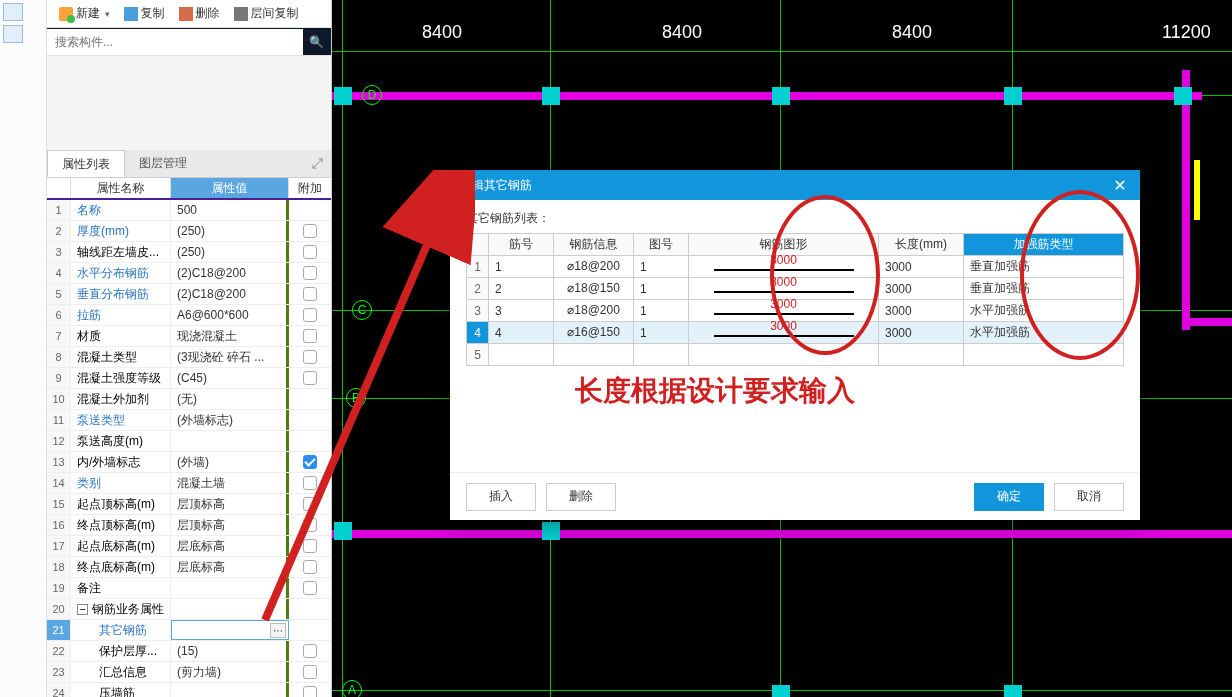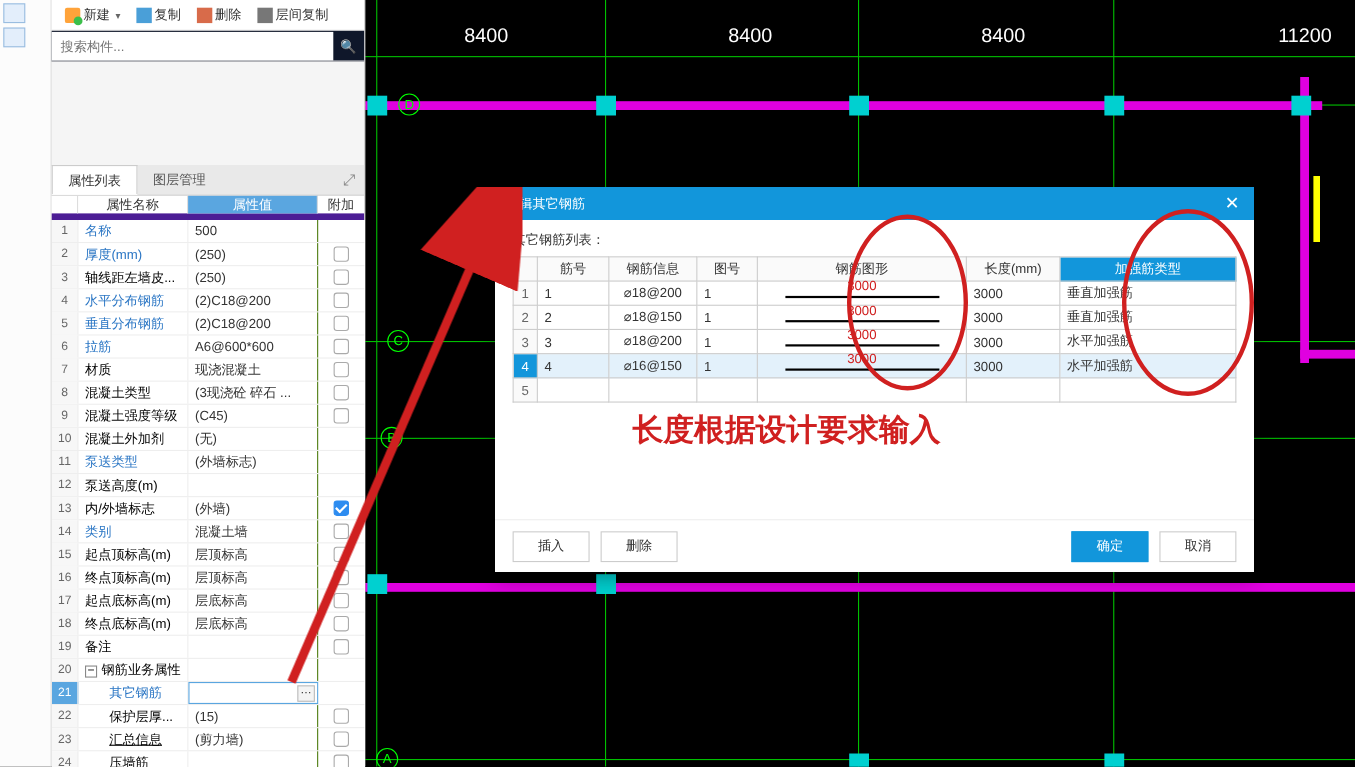--- a/index.html
+++ b/index.html
@@ -71,21 +71,21 @@
 .tabrow .tab {
   padding: 0 14px; height: 27px; line-height: 27px; color: #555; cursor: pointer;
 }
 .tabrow .tab.active {
   background: #fff; border: 1px solid #ccc; border-bottom: 1px solid #fff;
   color: #333;
 }
 .tabrow .exp-ico { margin-left: auto; padding: 0 8px; color: #888; cursor: pointer; font-size: 14px; }
 .prop-header {
   position: absolute; left: 47px; top: 178px; right: 0; height: 22px;
-  display: flex; background: #fff; border-bottom: 6px solid #4c1d95;
+  display: flex; background: #fff; border-bottom: 2px solid #4c1d95;
 }
 .prop-header .ph1 { width: 24px; border-right: 1px solid #ddd; }
 .prop-header .ph2 { width: 100px; border-right: 1px solid #ddd; display: flex; align-items: center; justify-content: center; color: #333; }
 .prop-header .ph3 { flex: 1; background: #5aa6e0; color: #fff; display: flex; align-items: center; justify-content: center; border-right: 1px solid #ddd; }
 .prop-header .ph4 { width: 42px; display: flex; align-items: center; justify-content: center; color: #333; }
 .prop-body {
   position: absolute; left: 47px; top: 200px; right: 0; bottom: 0;
   background: #fff; overflow-y: auto;
 }
 .prop-row {
@@ -96,21 +96,21 @@
 .prop-row .idx {
   width: 24px; text-align: center; color: #666; border-right: 1px solid #eee;
   height: 100%; line-height: 21px; background: #f7f7f7; font-size: 11px;
 }
 .prop-row .name {
   width: 100px; padding: 0 6px; border-right: 1px solid #eee;
   height: 100%; line-height: 21px; overflow: hidden; white-space: nowrap;
 }
 .prop-row .name.link { color: #2975c4; }
 .prop-row .val {
-  flex: 1; padding: 0 6px; border-right: 1px solid #4d7c0f;
+  flex: 1; padding: 0 6px; border-right: 3px solid #4d7c0f;
   height: 100%; line-height: 21px; color: #333; overflow: hidden; white-space: nowrap;
   position: relative;
 }
 .prop-row .val .dd-btn {
   position: absolute; right: 2px; top: 2px; width: 16px; height: 15px;
   border: 1px solid #bbb; background: #f4f4f4; font-size: 10px; text-align: center; line-height: 13px;
 }
 .prop-row .add {
   width: 42px; display: flex; align-items: center; justify-content: center;
   height: 100%;
@@ -436,21 +436,21 @@
       <div class="prop-row">
         <div class="idx">22</div>
         <div class="name" style="padding-left: 28px;"><span>保护层厚...</span></div>
         <div class="val">(15)</div>
         <div class="add">
           <div class="chk"></div>
         </div>
       </div>
       <div class="prop-row">
         <div class="idx">23</div>
-        <div class="name" style="padding-left: 28px; text-decoration: underline;"><span>汇总信息</span></div>
+        <div class="name" style="padding-left: 28px;"><span>汇总信息</span></div>
         <div class="val">(剪力墙)</div>
         <div class="add">
           <div class="chk"></div>
         </div>
       </div>
       <div class="prop-row">
         <div class="idx">24</div>
         <div class="name" style="padding-left: 28px;"><span>压墙筋</span></div>
         <div class="val"></div>
         <div class="add">

